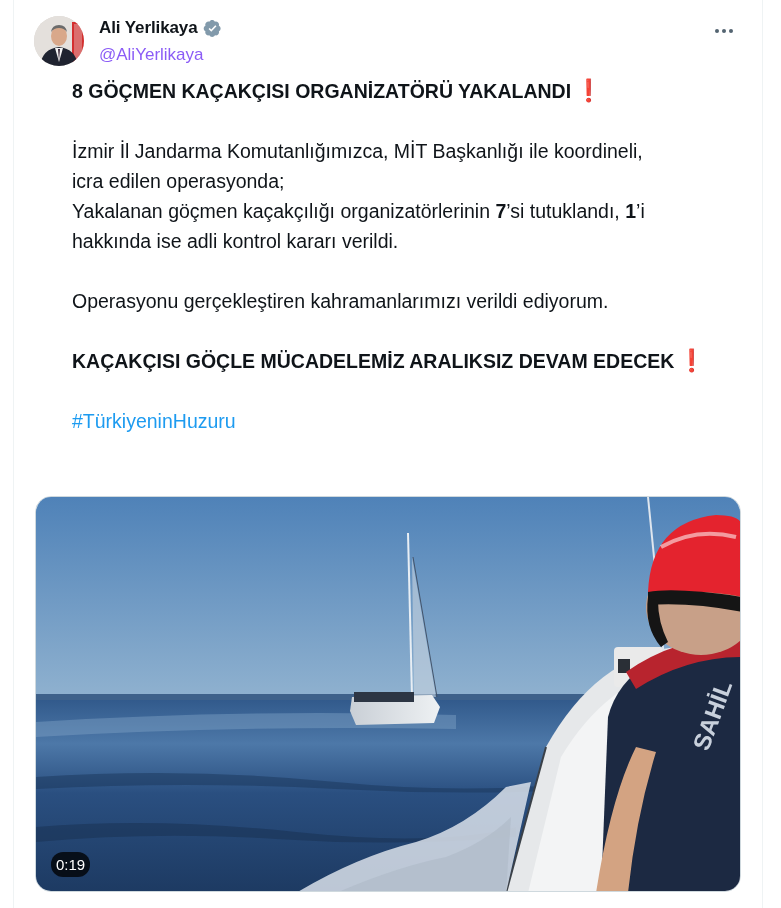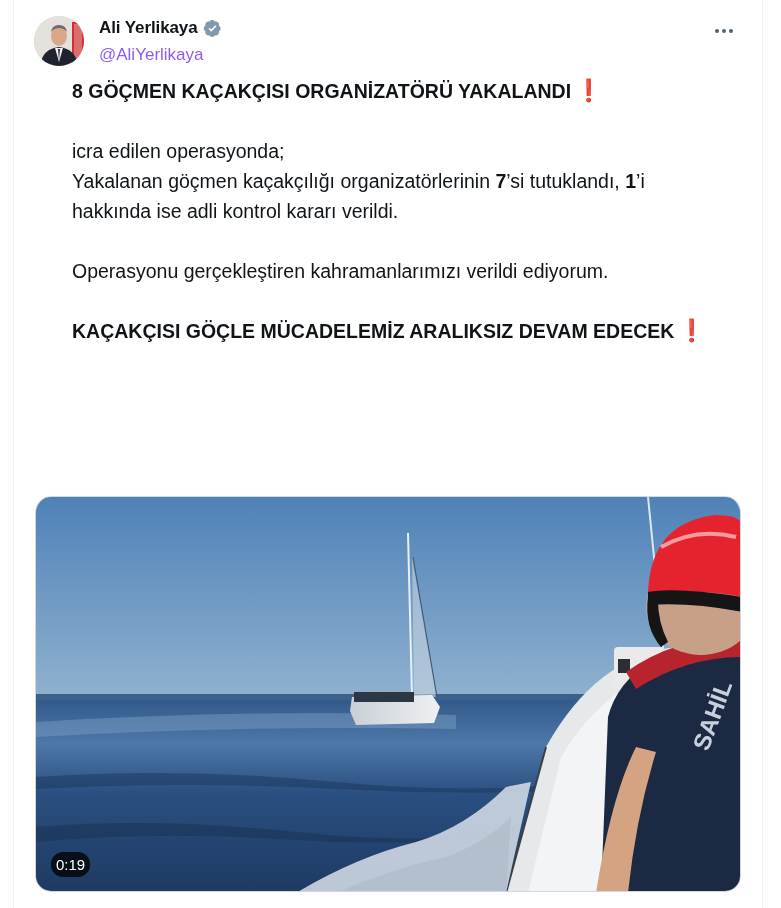--- a/index.html
+++ b/index.html
@@ -76,28 +76,30 @@
   <div class="more">
     <span></span>
     <span></span>
     <span></span>
   </div>
 </div>
 
 <div class="body">
   <p class="headline"><span>8 GÖÇMEN KAÇAKÇISI ORGANİZATÖRÜ YAKALANDI</span><span class="excl">❗</span></p>
   <div class="gap"></div>
+  <p>İzmir İl Jandarma Komutanlığımızca, MİT Başkanlığı ile koordineli,</p>
   <p>icra edilen operasyonda;</p>
   <p><span>Yakalanan göçmen kaçakçılığı organizatörlerinin </span><span class="b">7</span><span>’si tutuklandı, </span><span class="b">1</span><span>’i</span></p>
   <p>hakkında ise adli kontrol kararı verildi.</p>
   <div class="gap"></div>
   <p>Operasyonu gerçekleştiren kahramanlarımızı verildi ediyorum.</p>
   <div class="gap"></div>
   <p class="headline"><span>KAÇAKÇISI GÖÇLE MÜCADELEMİZ ARALIKSIZ DEVAM EDECEK</span><span class="excl">❗</span></p>
   <div class="gap"></div>
+  <p><span class="hashtag">#TürkiyeninHuzuru</span></p>
 </div>
 
 <div class="video">
   <svg width="706" height="396" viewBox="0 0 706 396">
     <defs>
       <linearGradient id="sky" x1="0" y1="0" x2="0" y2="1">
         <stop offset="0" stop-color="#4f82b8"></stop>
         <stop offset="1" stop-color="#8fb1cf"></stop>
       </linearGradient>
       <linearGradient id="sea" x1="0" y1="0" x2="0" y2="1">

